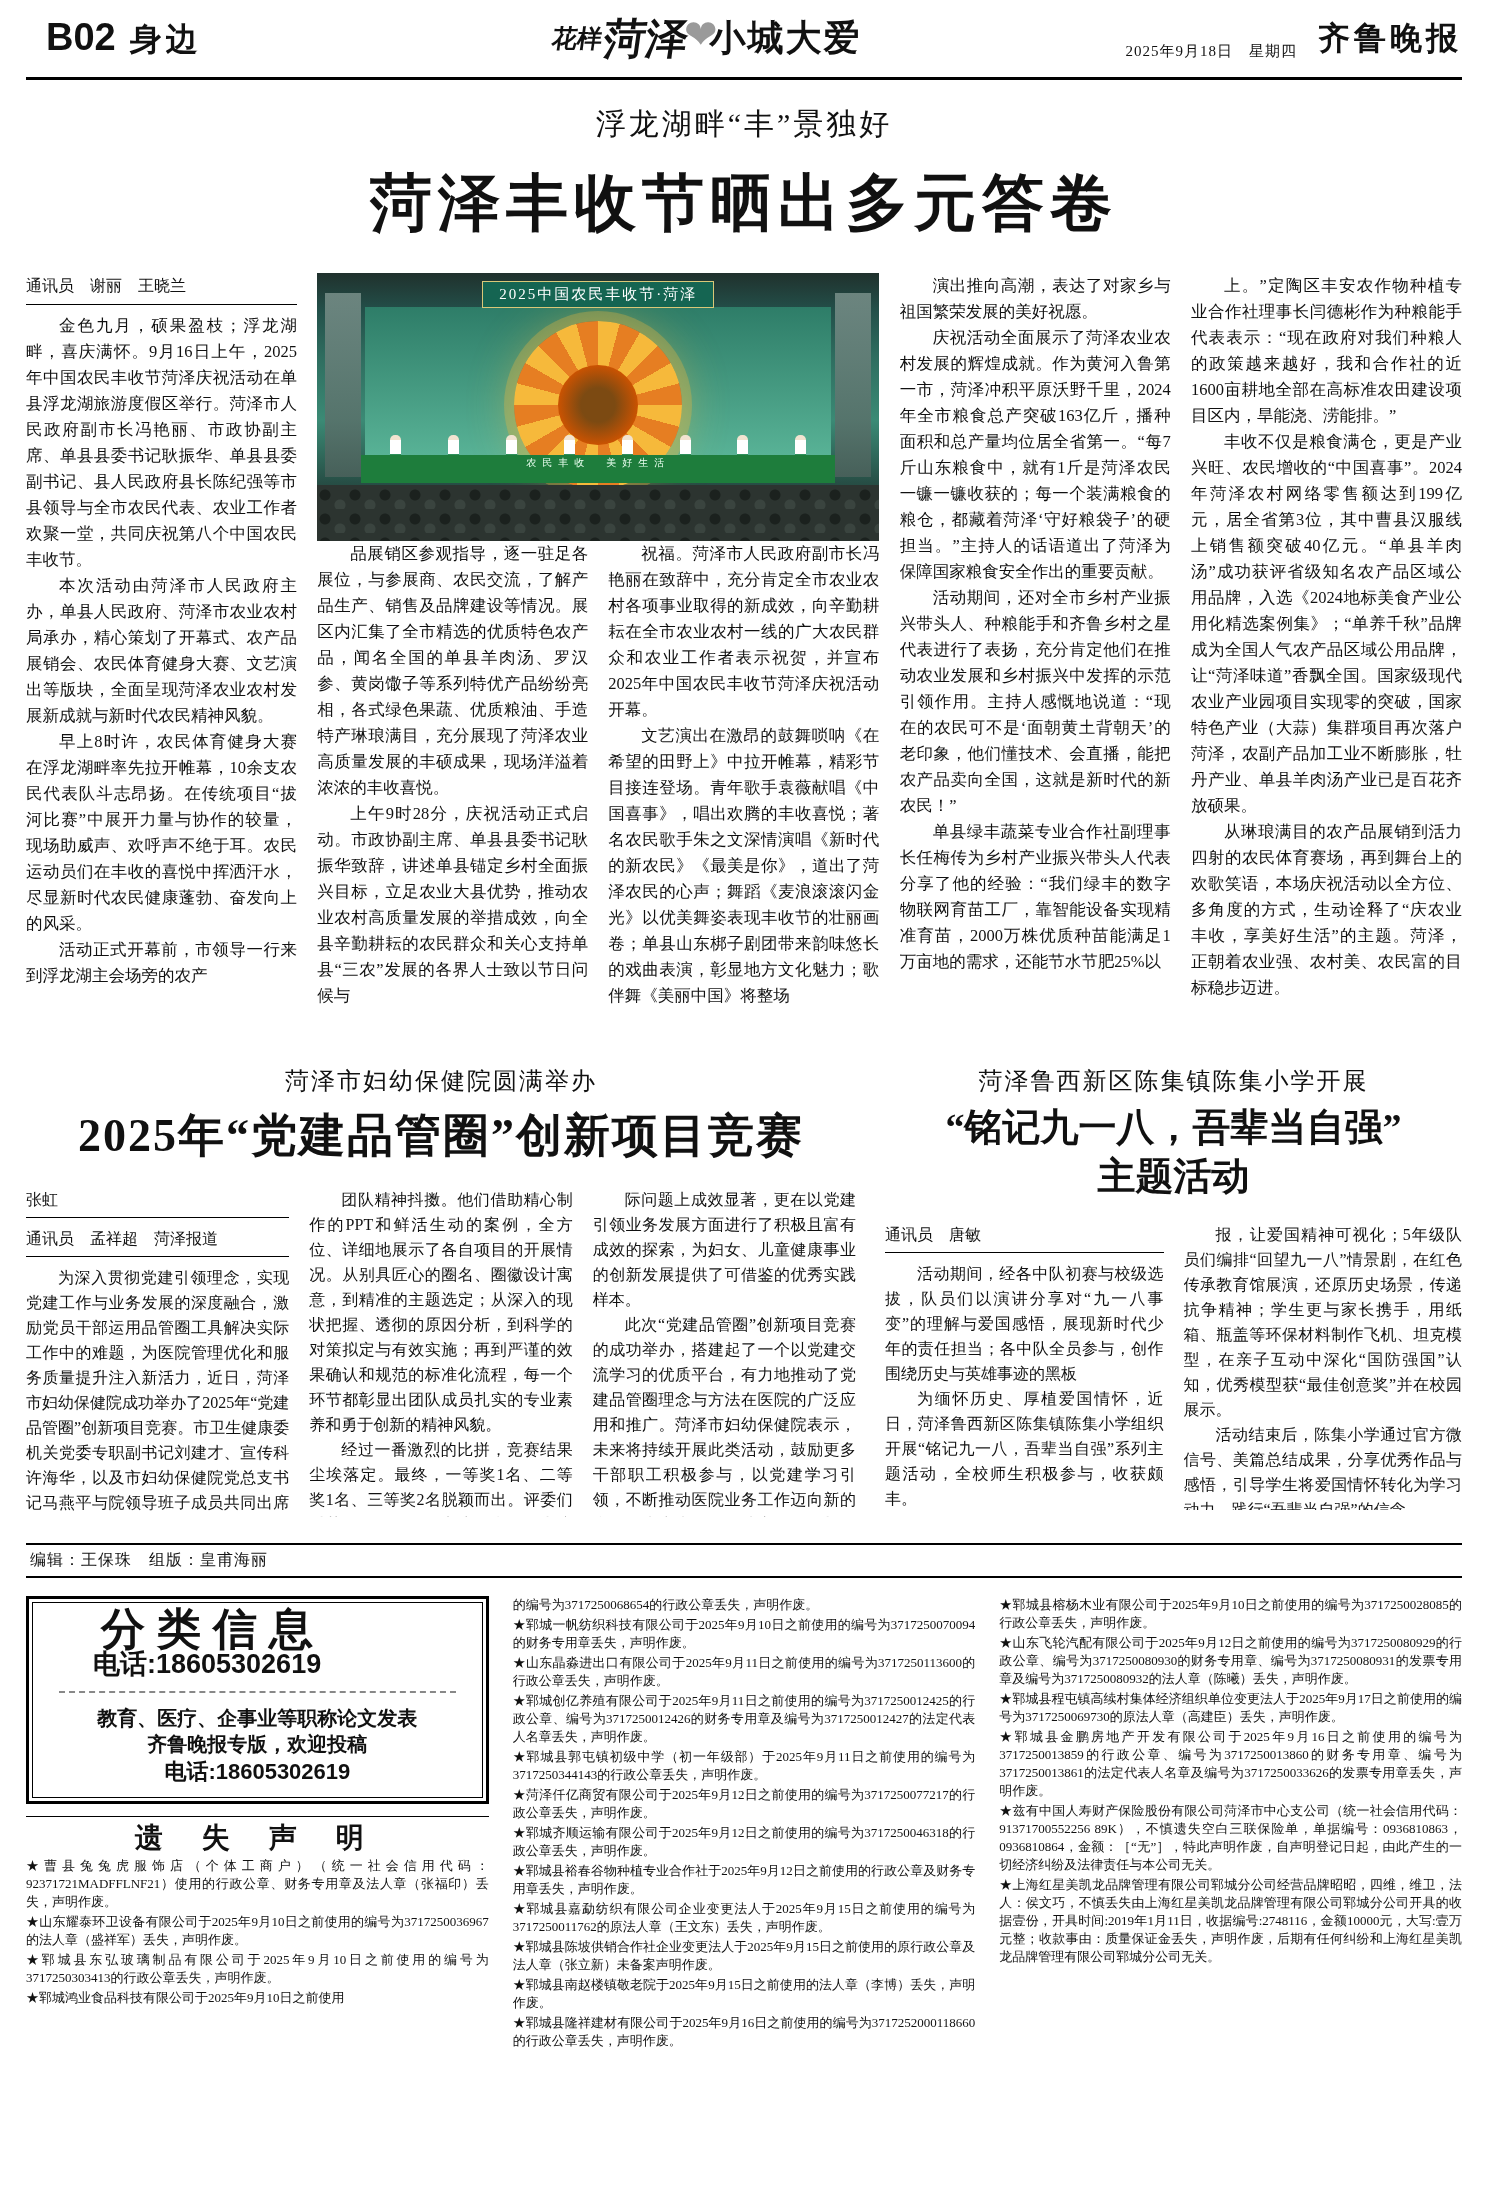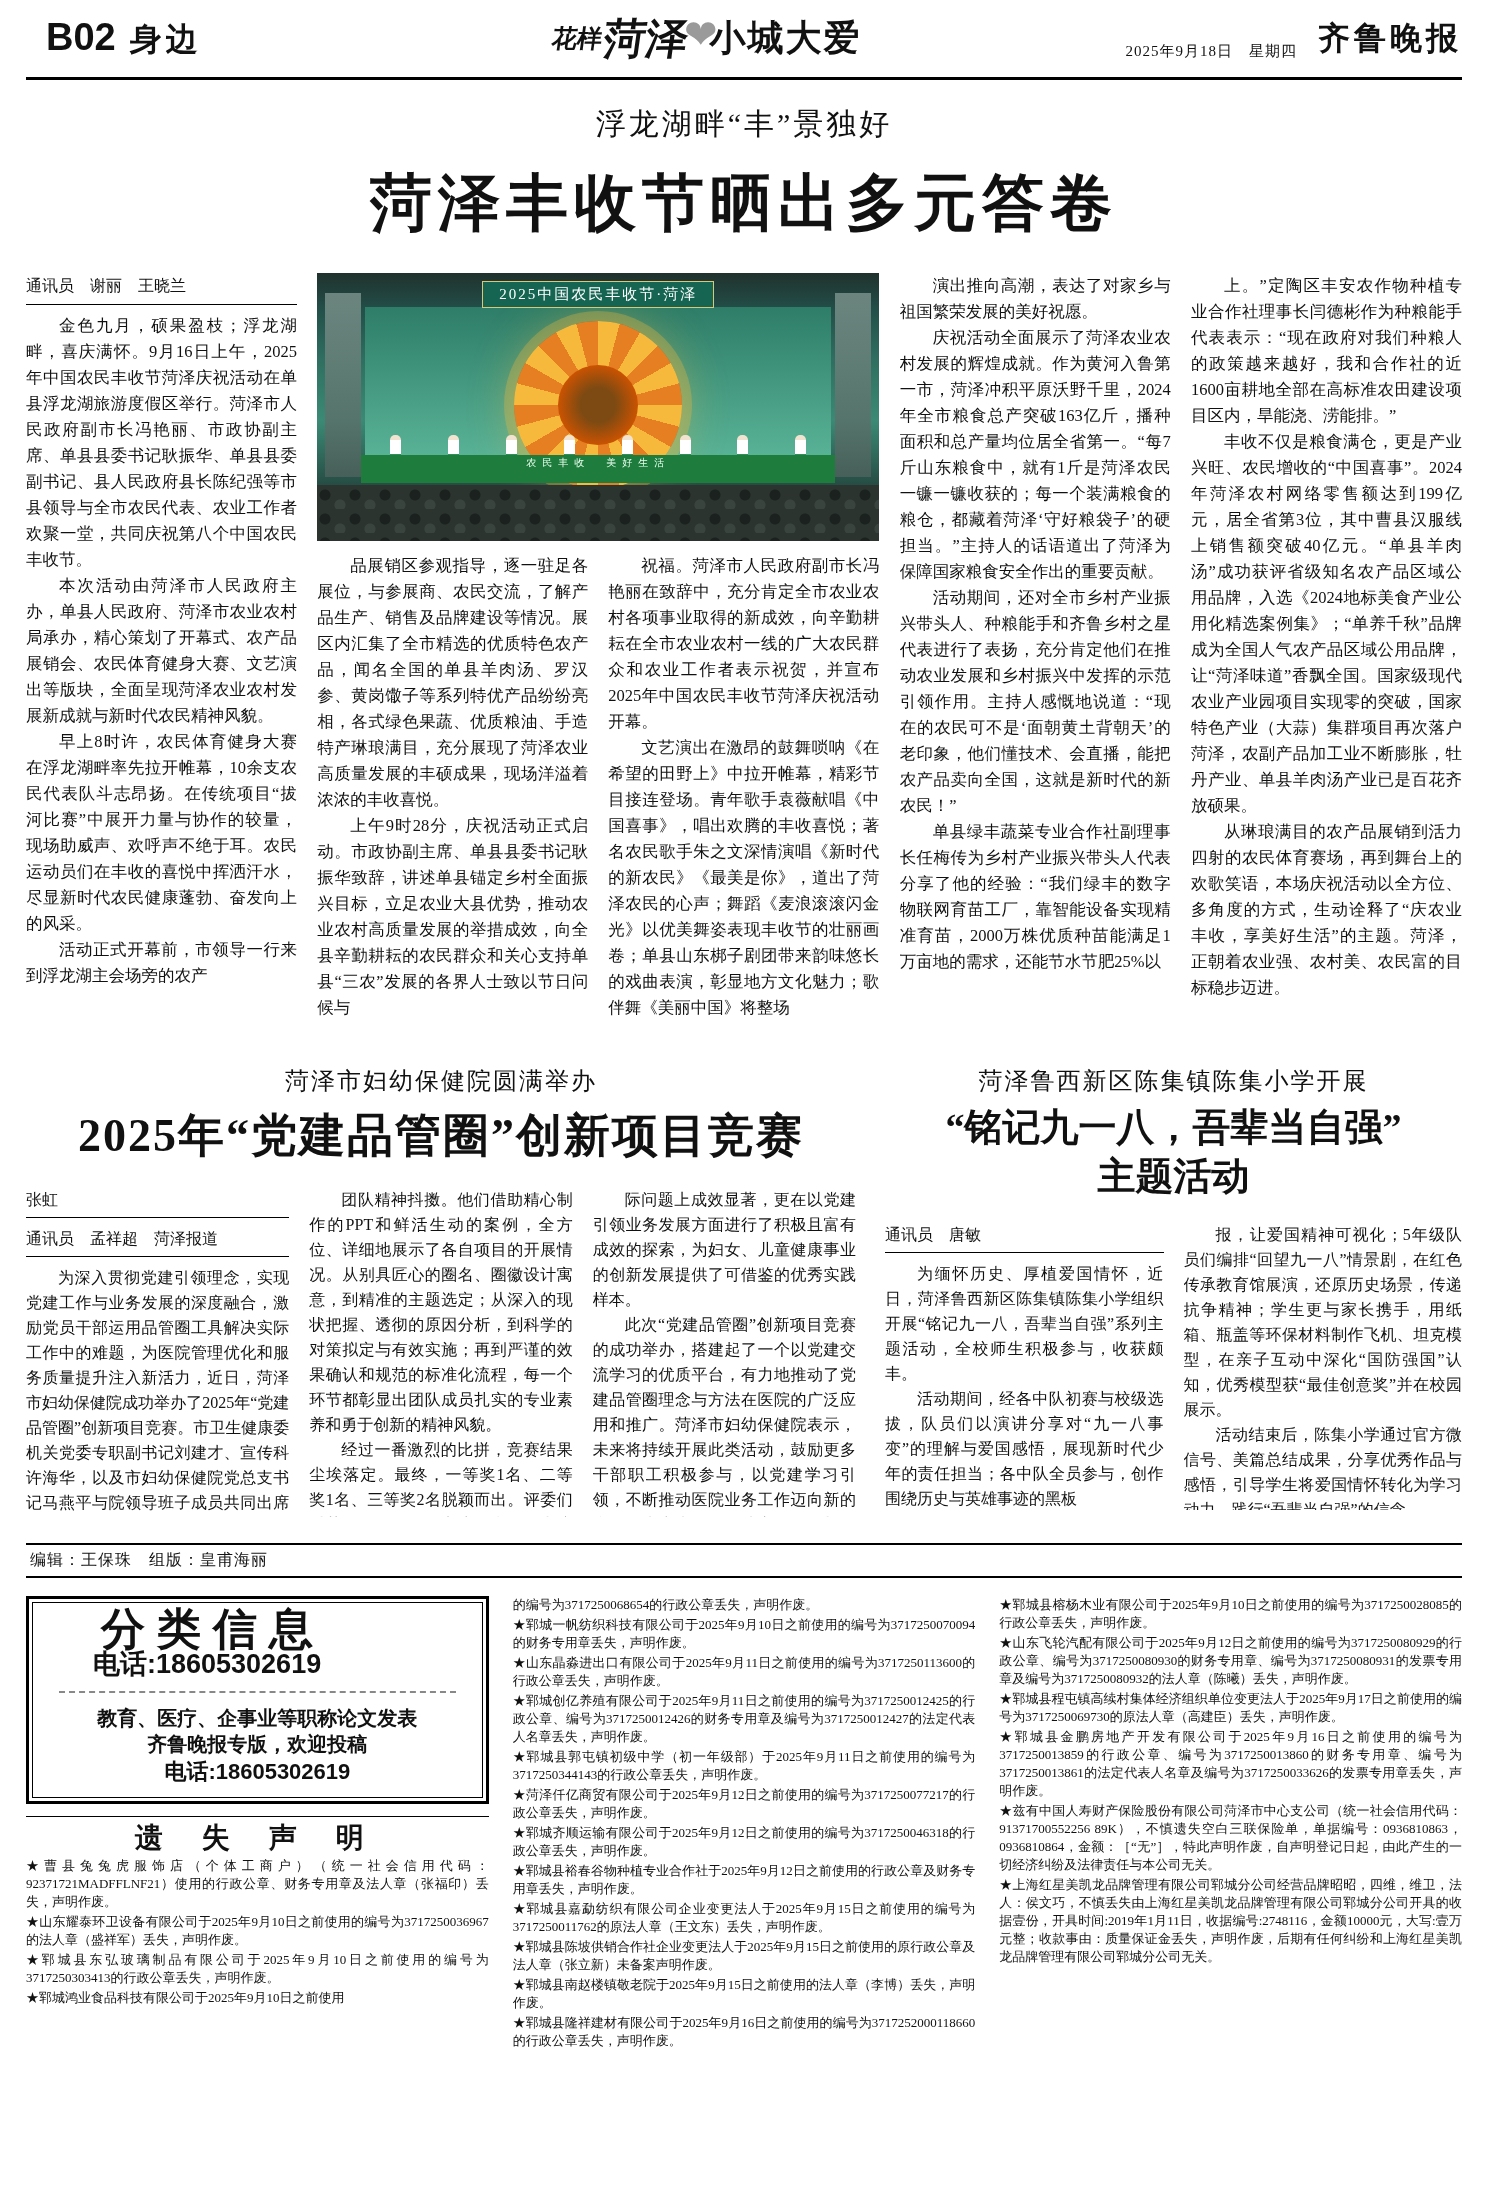--- a/index.html
+++ b/index.html
@@ -23,21 +23,21 @@
   .date-line { font-size:15px; letter-spacing:1px; }
   .paper-name { font-size:32px; font-weight:900; letter-spacing:4px; }
   
   .kicker { text-align:center; font-size:30px; margin-top:24px; letter-spacing:3px; }
   .headline { text-align:center; font-size:62px; font-weight:900; letter-spacing:6px; margin-top:16px; }
   .main-body { display:flex; justify-content:space-between; margin-top:28px; height:756px; overflow:hidden; }
   .col { flex:0 0 271px; font-size:16.5px; line-height:26px; text-align:justify; overflow:hidden; }
   .col p { text-indent:2em; }
   .byline { font-size:16px; padding-bottom:5px; border-bottom:1px solid #000; margin-bottom:8px; }
   .mid { flex:0 0 562px; display:flex; flex-direction:column; }
-  .mid-cols { display:flex; justify-content:space-between; margin-top:12px; flex:1; overflow:hidden; }
+  .mid-cols { display:flex; justify-content:space-between; flex:1; overflow:hidden; }
   .mid-cols .col { flex:0 0 271px; }
   
   .photo { position:relative; height:268px; overflow:hidden; background:linear-gradient(180deg,#20312d 0%,#23504a 14%,#2f6e60 32%,#3b8a75 55%,#274f46 78%,#17201d 100%); }
   .screen { position:absolute; top:34px; left:48px; right:48px; height:162px; background:linear-gradient(180deg,#2e7d68,#5cb79a); }
   .flower { position:absolute; top:48px; left:50%; transform:translateX(-50%); width:168px; height:168px; border-radius:50%;
             background:repeating-conic-gradient(#f6b93b 0 15deg,#e67e22 15deg 30deg);
             box-shadow:0 0 0 10px rgba(246,185,59,.30), 0 0 46px rgba(246,185,59,.45); }
   .flower::after { content:""; position:absolute; inset:44px; border-radius:50%; background:radial-gradient(circle,#7c4a12 30%,#d35400 75%); }
   .photo-banner { position:absolute; top:8px; left:50%; transform:translateX(-50%); z-index:3;
                   background:#156552; color:#fff; border:1px solid #d9c878; padding:3px 16px;
@@ -189,22 +189,22 @@
     <div class="article3">
       <div class="a-kicker">菏泽鲁西新区陈集镇陈集小学开展</div>
       <div class="a3-headline">
         <div>“铭记九一八，吾辈当自强”</div>
         <div>主题活动</div>
       </div>
       <div class="a-body">
         <div class="acol">
           <div class="byline">通讯员　唐敏</div>
           <div>
+              <p>活动期间，经各中队初赛与校级选拔，队员们以演讲分享对“九一八事变”的理解与爱国感悟，展现新时代少年的责任担当；各中队全员参与，创作围绕历史与英雄事迹的黑板</p>
               <p>为缅怀历史、厚植爱国情怀，近日，菏泽鲁西新区陈集镇陈集小学组织开展“铭记九一八，吾辈当自强”系列主题活动，全校师生积极参与，收获颇丰。</p>
-              <p>活动期间，经各中队初赛与校级选拔，队员们以演讲分享对“九一八事变”的理解与爱国感悟，展现新时代少年的责任担当；各中队全员参与，创作围绕历史与英雄事迹的黑板</p>
             </div>
         </div>
         <div class="acol">
             <p>报，让爱国精神可视化；5年级队员们编排“回望九一八”情景剧，在红色传承教育馆展演，还原历史场景，传递抗争精神；学生更与家长携手，用纸箱、瓶盖等环保材料制作飞机、坦克模型，在亲子互动中深化“国防强国”认知，优秀模型获“最佳创意奖”并在校园展示。</p>
             <p>活动结束后，陈集小学通过官方微信号、美篇总结成果，分享优秀作品与感悟，引导学生将爱国情怀转化为学习动力，践行“吾辈当自强”的信念。</p>
           </div>
       </div>
     </div>
 
   </div>

